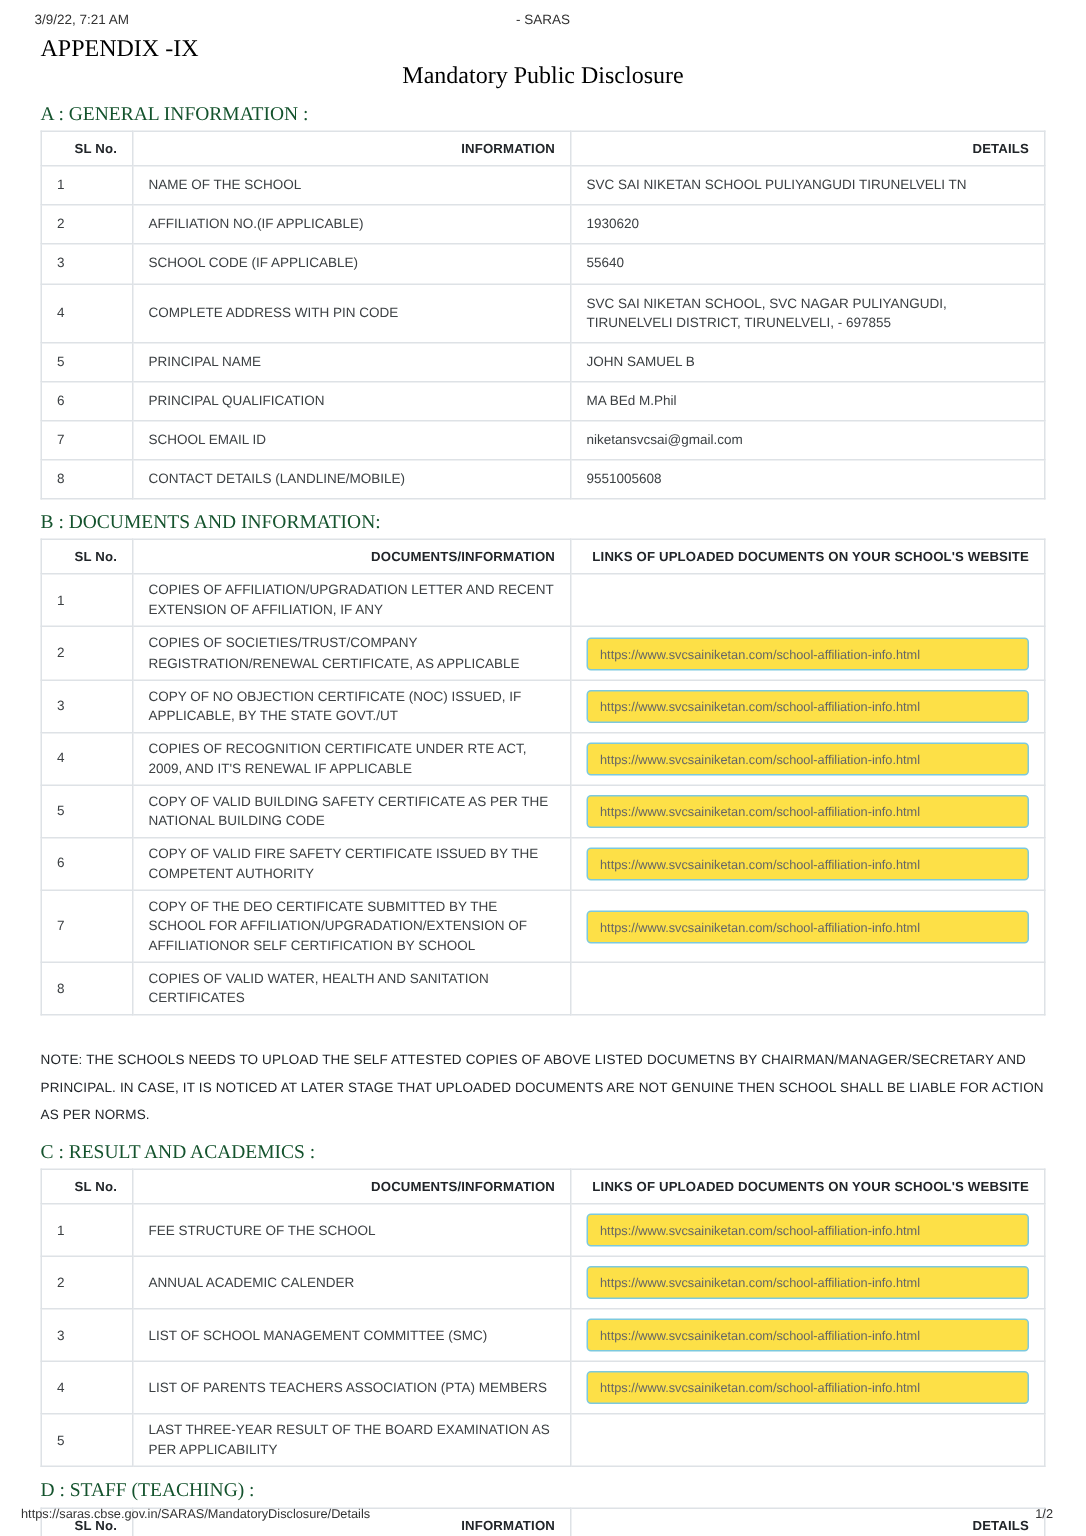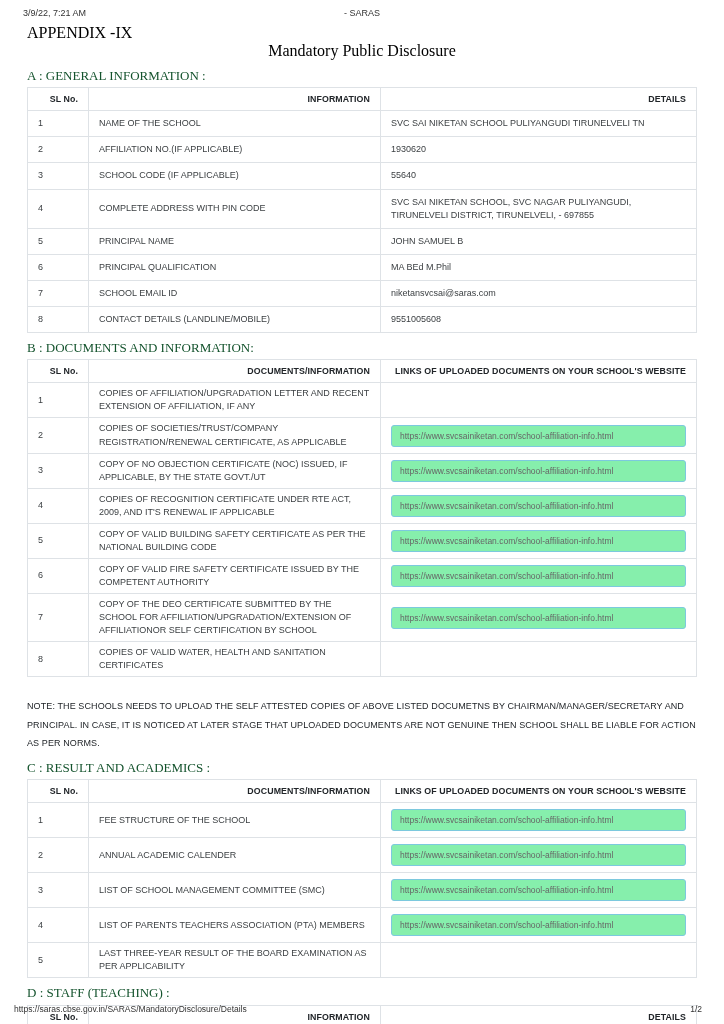--- a/index.html
+++ b/index.html
@@ -36,21 +36,21 @@
     font-size: 8.8px; font-weight: 700; color: #212529;
     padding: 6px 10px; letter-spacing: 0.1px; text-align: right;
   }
   td { font-size: 9px; color: #3c4043; line-height: 1.45; }
   .col-sl { width: 61px; }
   .col-mid { width: 292px; }
   .tbl-a td, .tbl-d td { padding: 6px 10px; }
   .tbl-b td, .tbl-c td { padding: 4px 10px; }
   .link-input {
     width: 100%; height: 22px; display: block;
-    border: 1.5px solid #7cc9de; border-radius: 3px; background: #86efac;
+    border: 1.5px solid #7cc9de; border-radius: 3px; background: #fde047;
     font-family: "Liberation Sans", sans-serif; font-size: 8.5px; color: #666;
     padding: 0 8px; outline: none; margin: 2px 0;
   }
   .note { font-size: 9px; color: #212529; line-height: 2.05; margin: 20px 0 4px 0; letter-spacing: 0.1px; }
   .note b { font-weight: 400; }
   
   .print-footer {
     position: absolute; bottom: 10px; left: 14px; right: 22px;
     display: flex; justify-content: space-between;
     font-size: 8.5px; color: #333;
@@ -110,21 +110,21 @@
         <td>JOHN SAMUEL B</td>
       </tr>
       <tr>
         <td>6</td>
         <td>PRINCIPAL QUALIFICATION</td>
         <td>MA BEd M.Phil</td>
       </tr>
       <tr>
         <td>7</td>
         <td>SCHOOL EMAIL ID</td>
-        <td>niketansvcsai@saras.com</td>
+        <td>niketansvcsai@gmail.com</td>
       </tr>
       <tr>
         <td>8</td>
         <td>CONTACT DETAILS (LANDLINE/MOBILE)</td>
         <td>9551005608</td>
       </tr>
     </tbody>
   </table>
 
   <div class="sec-heading">B : DOCUMENTS AND INFORMATION:</div>

